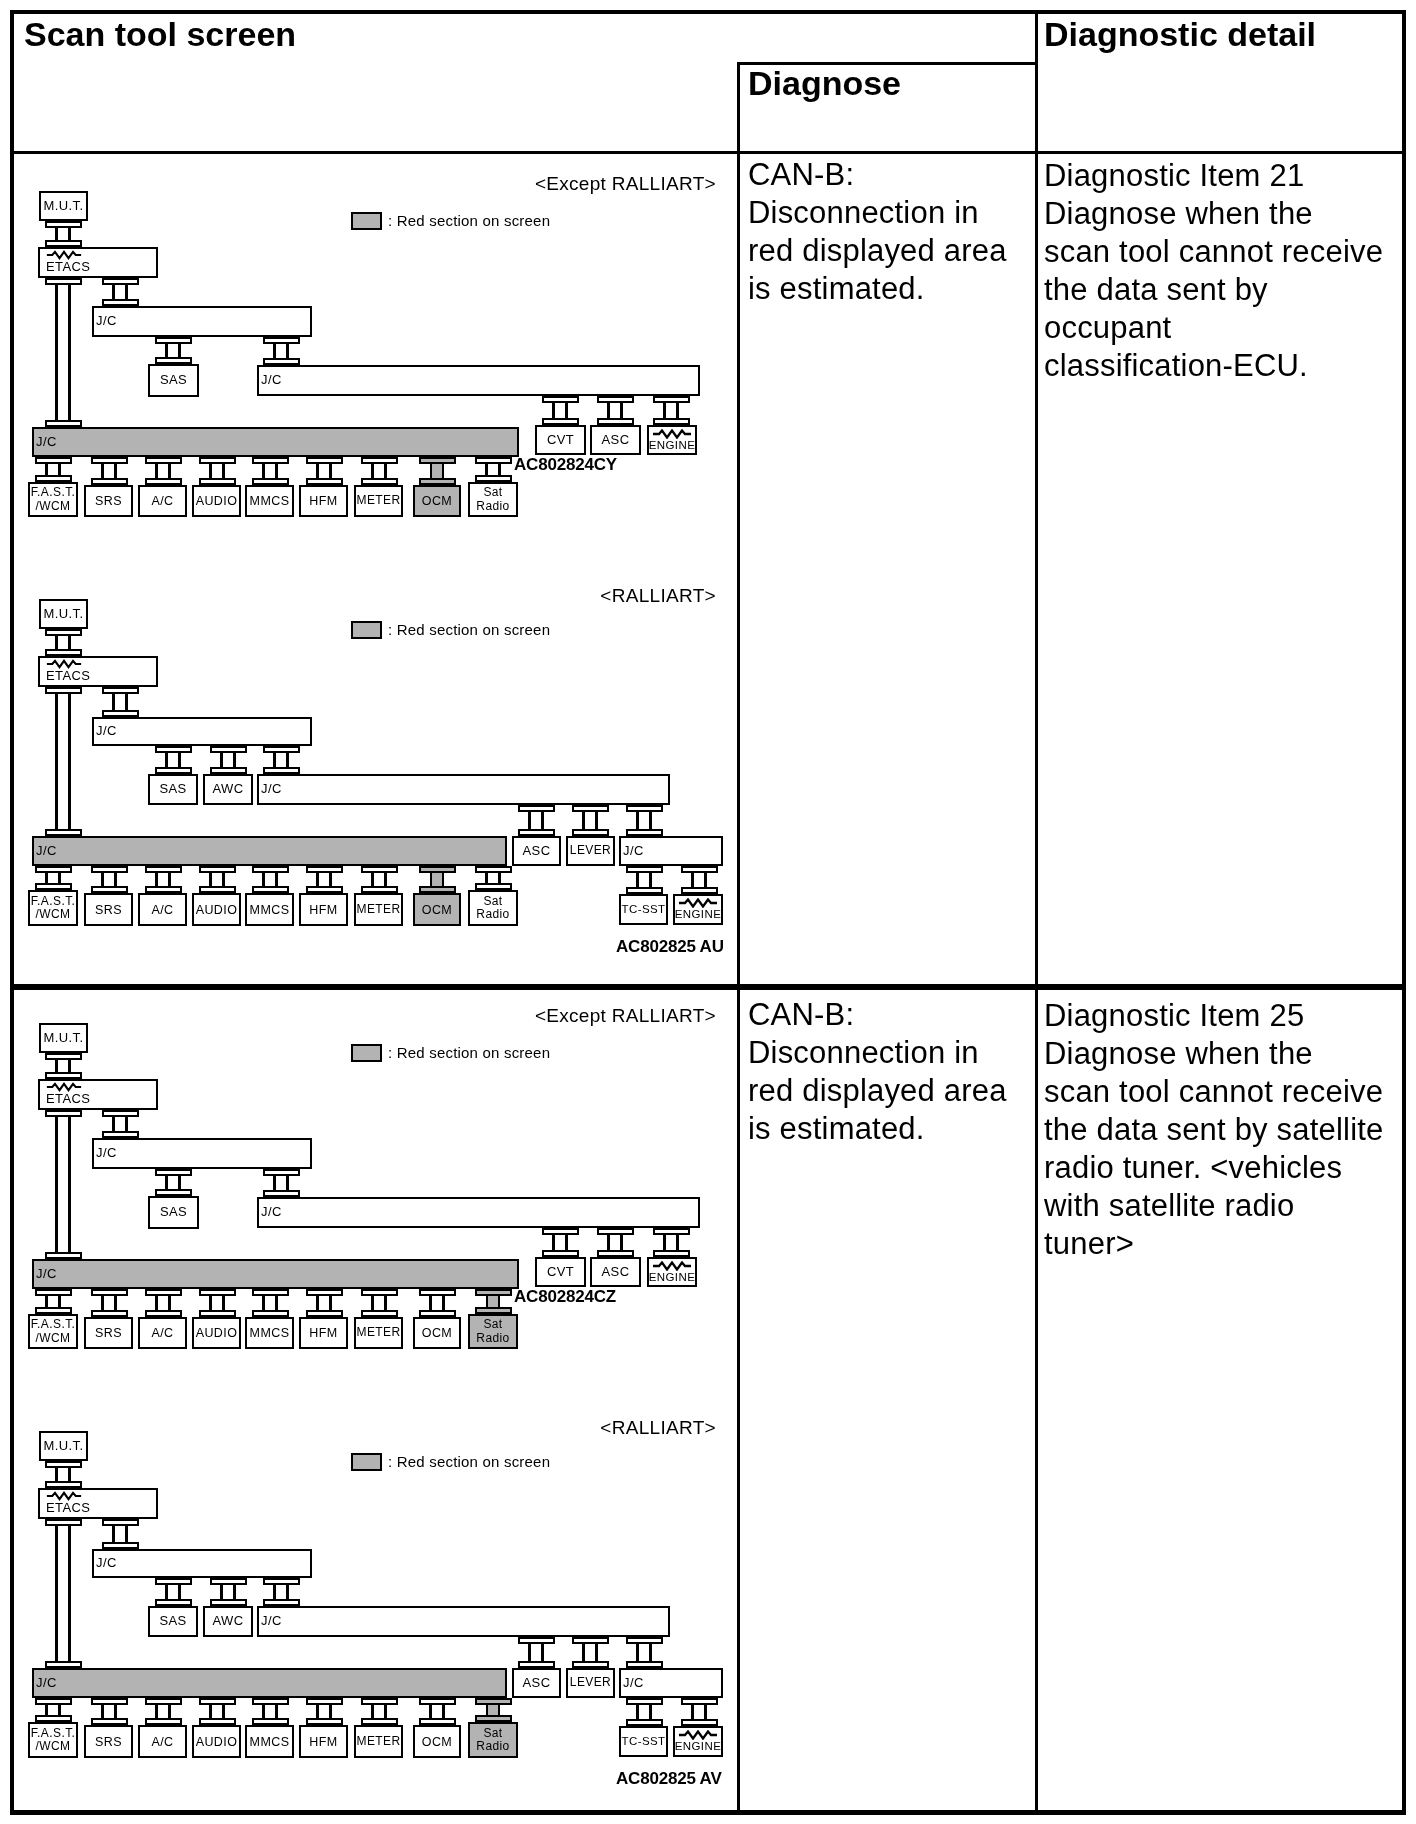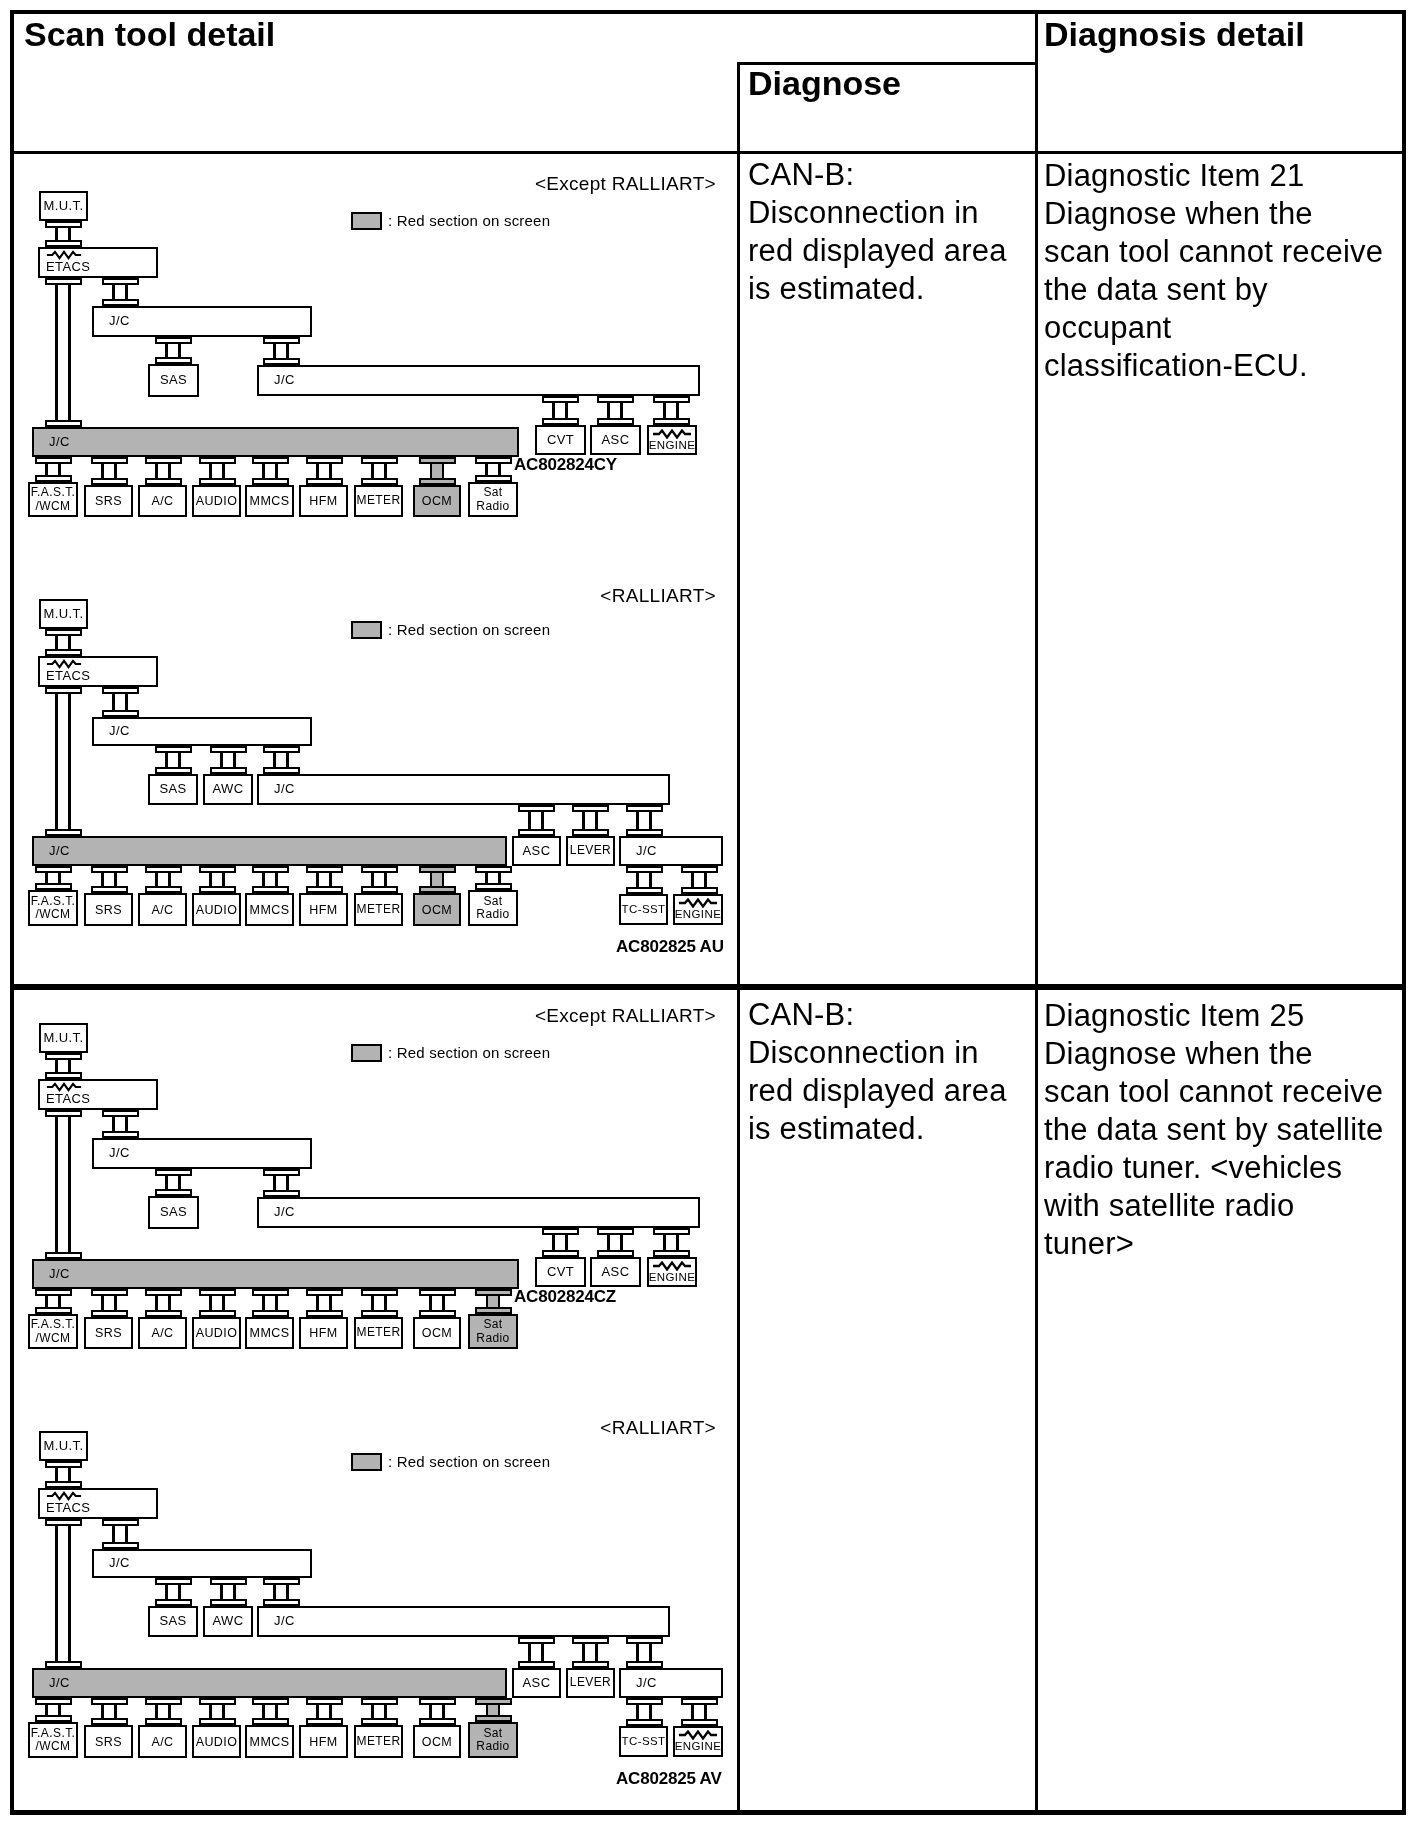--- a/index.html
+++ b/index.html
@@ -5,21 +5,21 @@
   html,body{margin:0;padding:0;background:#fff;}
   .page{position:relative;width:1416px;height:1824px;background:#ffffff;
         font-family:"Liberation Sans",sans-serif;color:#000;overflow:hidden;}
   .line{position:absolute;background:#000;}
   .hcell{position:absolute;font-weight:bold;font-size:34px;line-height:41px;white-space:pre-line;}
   .body-text{position:absolute;font-size:31px;line-height:38px;white-space:pre-line;letter-spacing:0.2px;}
   .diagram{position:absolute;width:722px;height:380px;}
   .box{position:absolute;border:2px solid #000;background:#fff;display:flex;flex-direction:row;
        align-items:center;justify-content:center;font-size:13px;letter-spacing:0.4px;
        white-space:pre-line;text-align:center;line-height:1.12;box-sizing:border-box;}
-  .box.left{justify-content:flex-start;padding-left:15px;text-align:left;align-items:center;}
+  .box.left{justify-content:flex-start;padding-left:2px;text-align:left;align-items:center;}
   .box.col{flex-direction:column;justify-content:center;}
   .box.colleft{flex-direction:column;align-items:flex-start;justify-content:center;padding-left:6px;text-align:left;}
   .bar{position:absolute;border:2px solid #000;background:#fff;box-sizing:border-box;}
   .rod{position:absolute;border:2px solid #000;box-sizing:border-box;}
   .stemline{position:absolute;background:#000;}
   .dtitle{position:absolute;font-size:19px;letter-spacing:0.3px;white-space:pre;}
   .dcode{position:absolute;font-weight:bold;font-size:17px;letter-spacing:-0.2px;white-space:pre;}
   .dlegend{position:absolute;font-size:15px;letter-spacing:0.2px;white-space:pre;}
   .swatch{position:absolute;width:31px;height:18px;border:2px solid #000;box-sizing:border-box;}
 </style>
@@ -31,23 +31,23 @@
   <div class="line" style="left:10px;top:10px;width:1396px;height:4px;"></div>
   <div class="line" style="left:10px;top:1810px;width:1396px;height:5px;"></div>
   <div class="line" style="left:10px;top:10px;width:4px;height:1805px;"></div>
   <div class="line" style="left:1402px;top:10px;width:4px;height:1805px;"></div>
   <div class="line" style="left:1035px;top:10px;width:3px;height:1800px;"></div>
   <div class="line" style="left:737px;top:62px;width:3px;height:1748px;"></div>
   <div class="line" style="left:737px;top:62px;width:301px;height:3px;"></div>
   <div class="line" style="left:10px;top:151px;width:1396px;height:3px;"></div>
   <div class="line" style="left:10px;top:984px;width:1396px;height:6px;"></div>
 
-  <div class="hcell" style="left:24px;top:14px;">Scan tool detail</div>
+  <div class="hcell" style="left:24px;top:14px;">Scan tool screen</div>
   <div class="hcell" style="left:748px;top:63px;">Diagnose</div>
-  <div class="hcell" style="left:1044px;top:14px;">Diagnosis detail</div>
+  <div class="hcell" style="left:1044px;top:14px;">Diagnostic detail</div>
 
   <div class="body-text" style="left:748px;top:156px;width:286px;">CAN-B:
 Disconnection in
 red displayed area
 is estimated.</div>
   <div class="body-text" style="left:1044px;top:157px;width:358px;">Diagnostic Item 21
 Diagnose when the
 scan tool cannot receive
 the data sent by
 occupant

